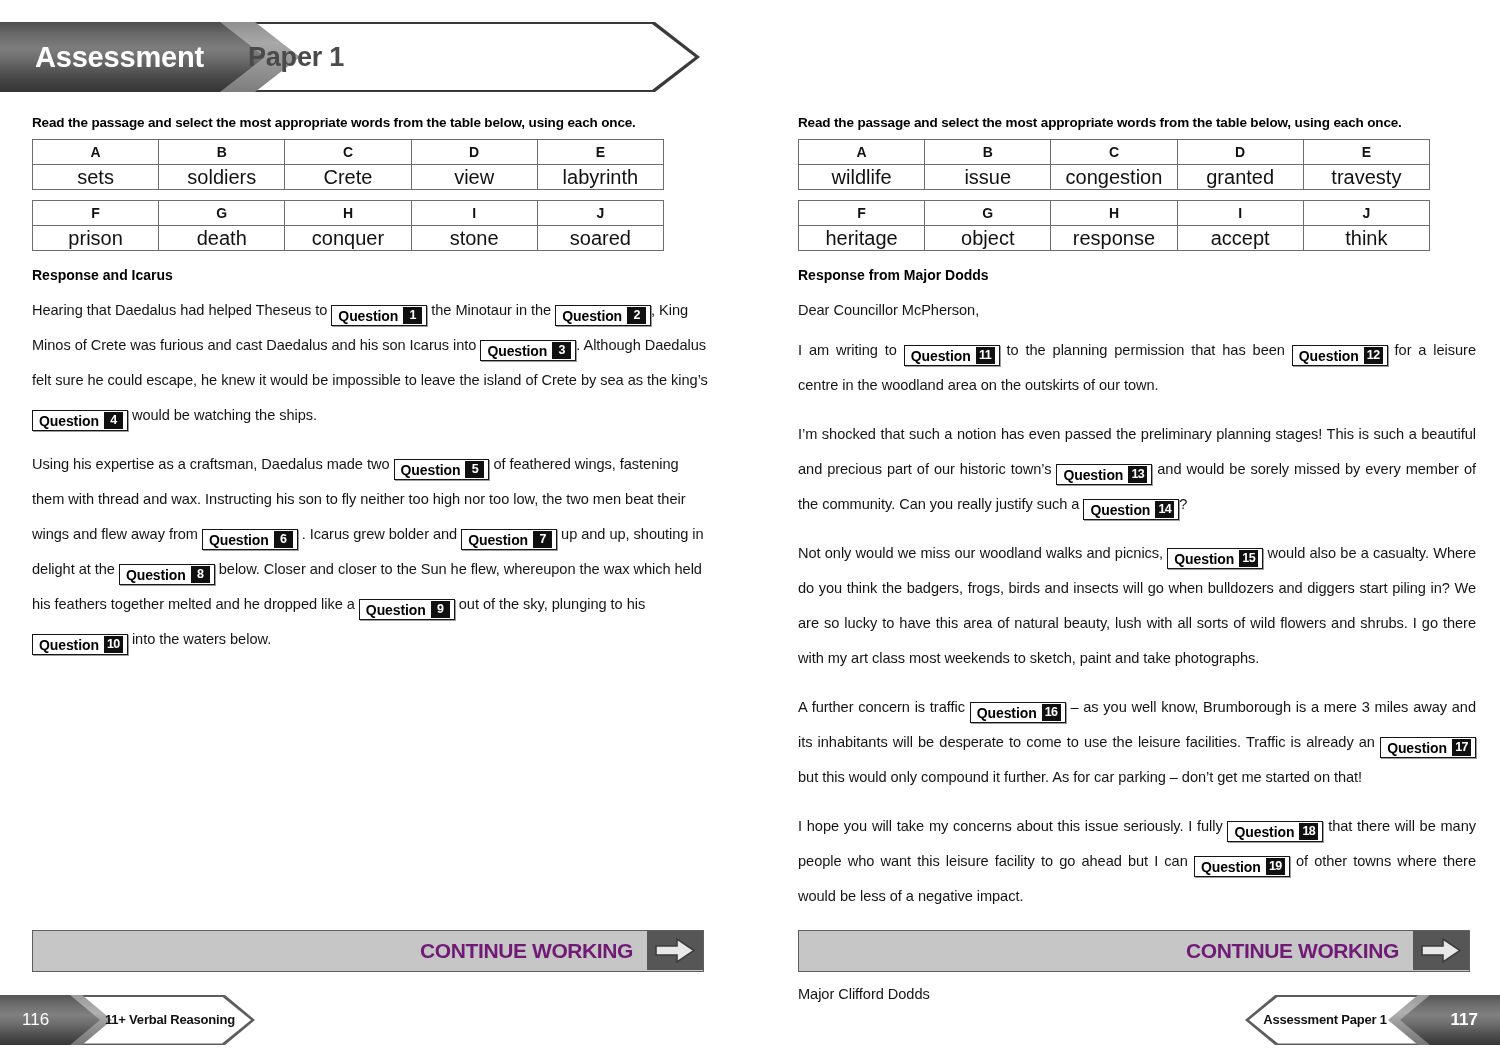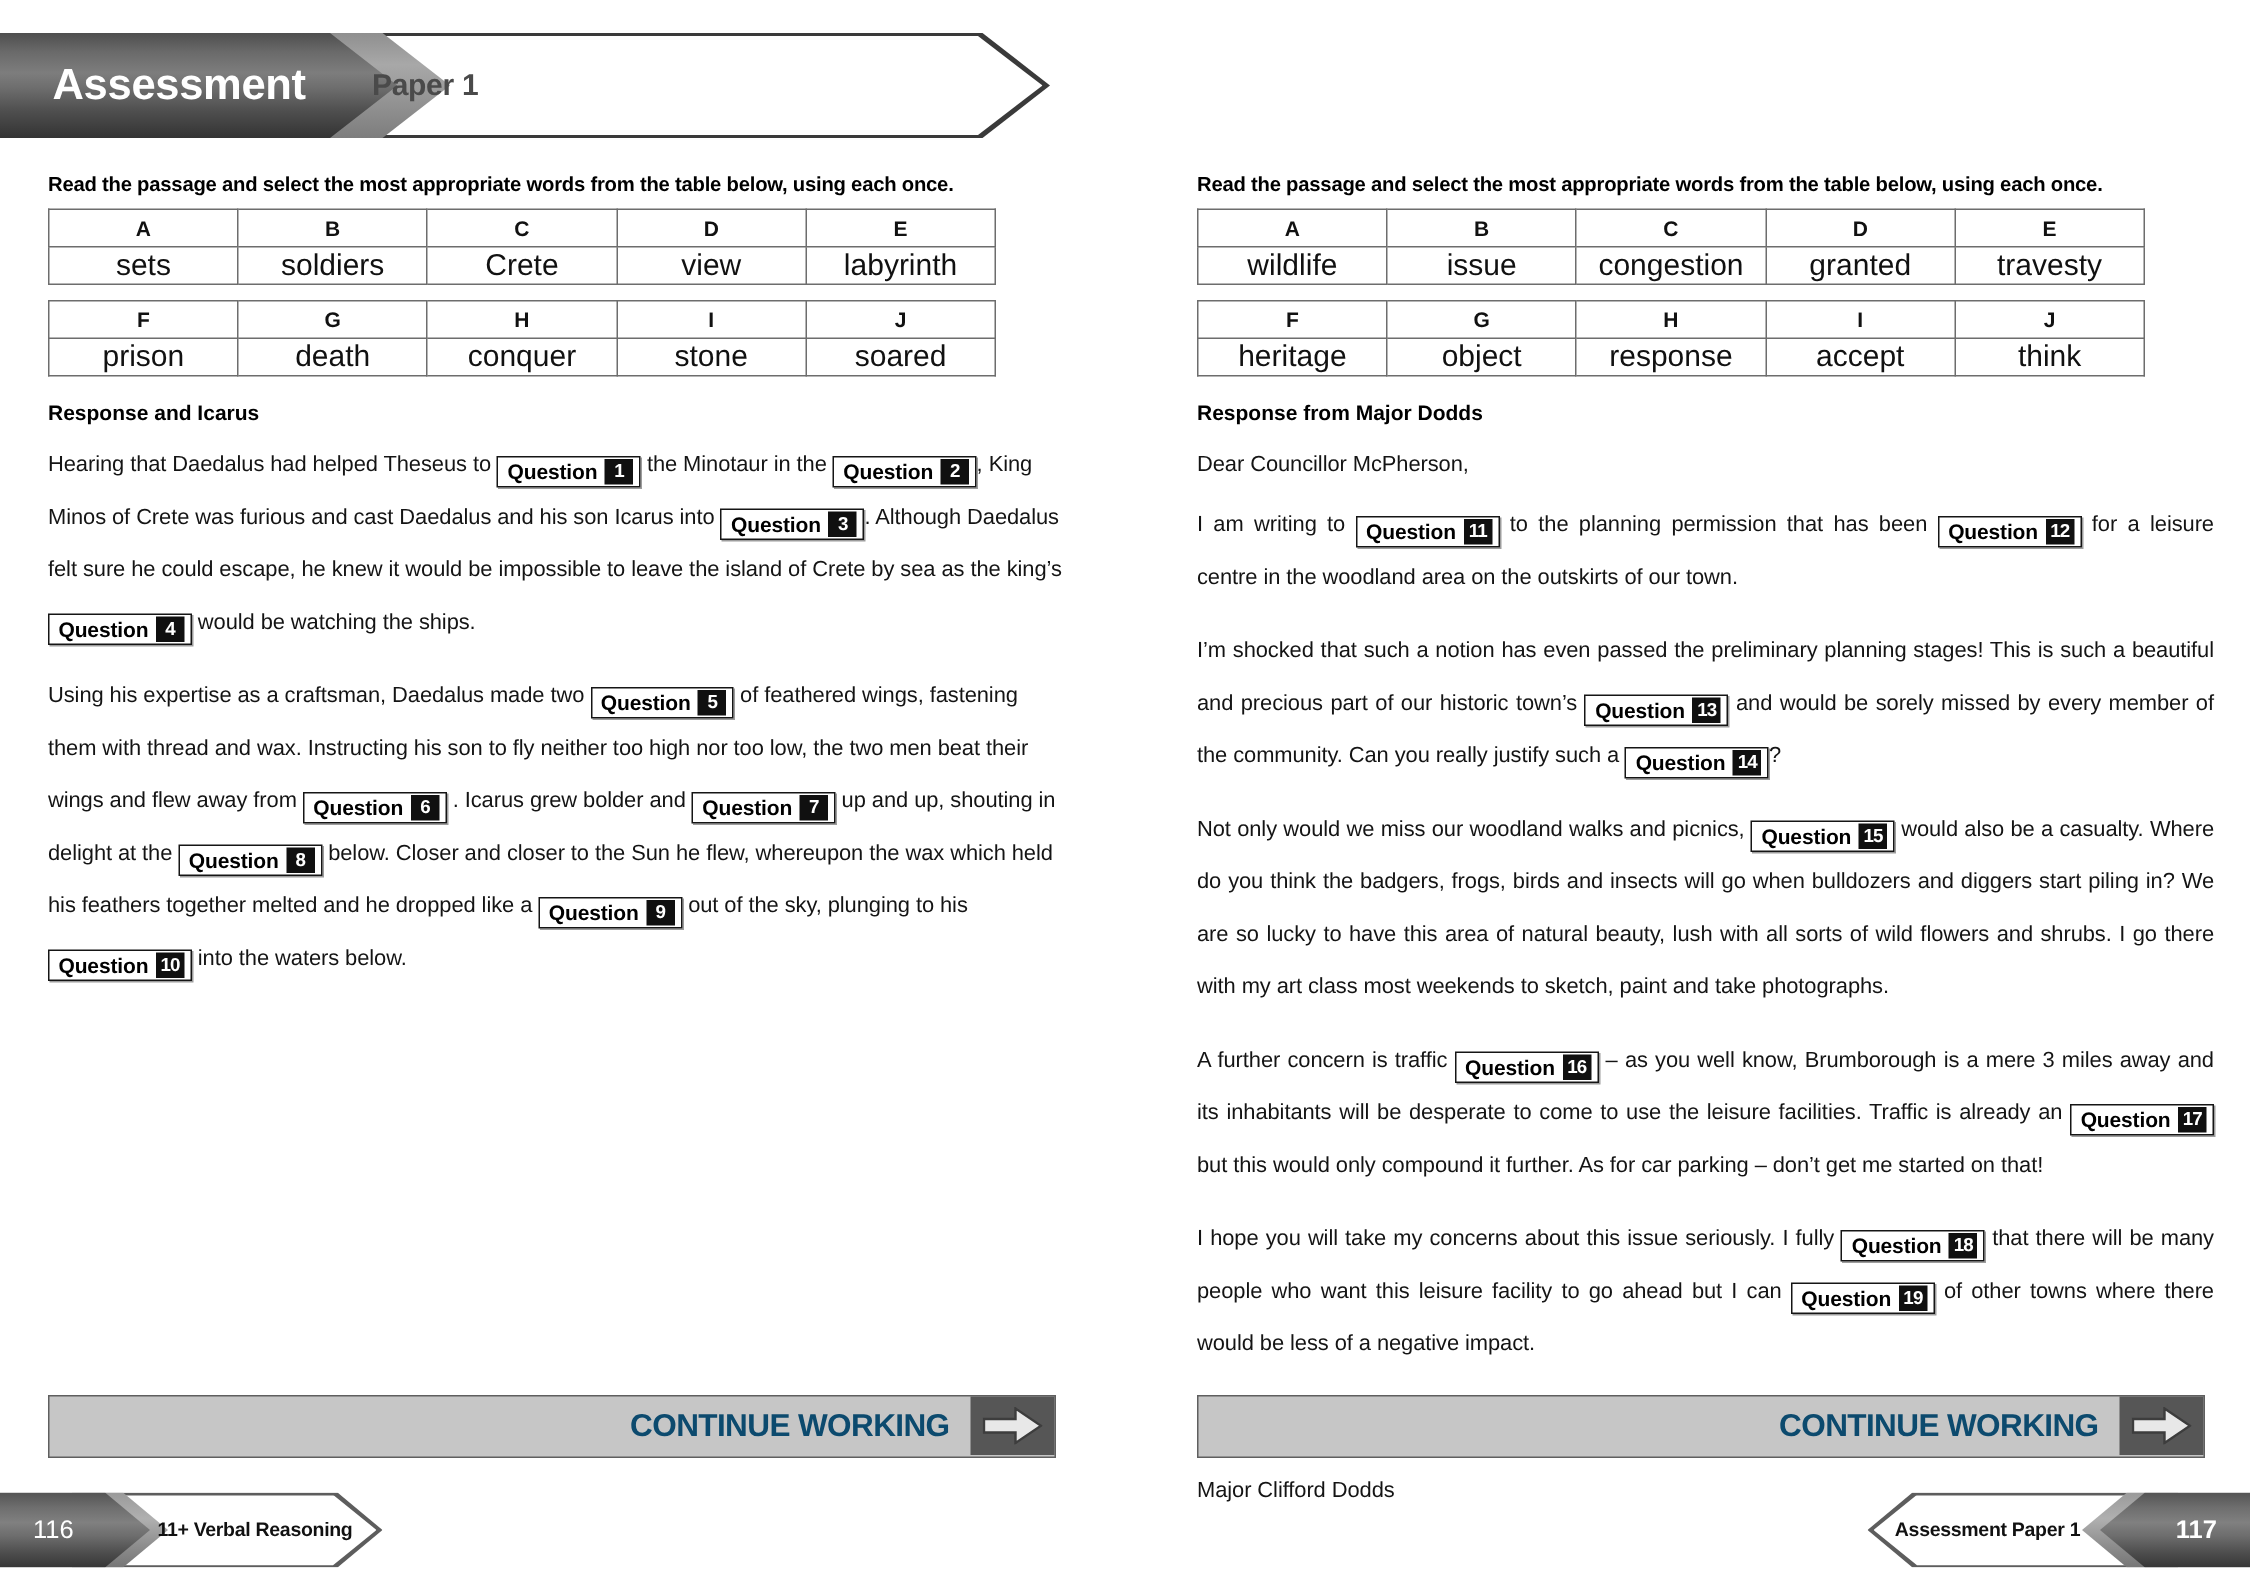--- a/index.html
+++ b/index.html
@@ -68,21 +68,21 @@
     font-weight: bold;
     letter-spacing: -0.2px;
     white-space: nowrap;
   }
   #banner-paper-label {
     position: absolute;
     left: 248px; top: 0;
     height: 70px;
     line-height: 70px;
     color: #4a4a4a;
-    font-size: 20px;
+    font-size: 27px;
     font-weight: bold;
     letter-spacing: -0.2px;
     white-space: nowrap;
   }
 
   
   .column {
     position: absolute;
     top: 115px;
     width: 678px;
@@ -190,21 +190,21 @@
   #continue-bar-left  { left: 32px; }
   #continue-bar-right { left: 798px; }
   .continue-label {
     position: absolute;
     right: 70px;
     top: 0;
     height: 39px;
     line-height: 39px;
     font-size: 21px;
     font-weight: bold;
-    color: #0c4a6e;
+    color: #701a75;
     letter-spacing: -0.4px;
     white-space: nowrap;
   }
   .continue-arrow-box {
     position: absolute;
     right: 0;
     top: 0;
     width: 56px;
     height: 39px;
     background: #565656;

